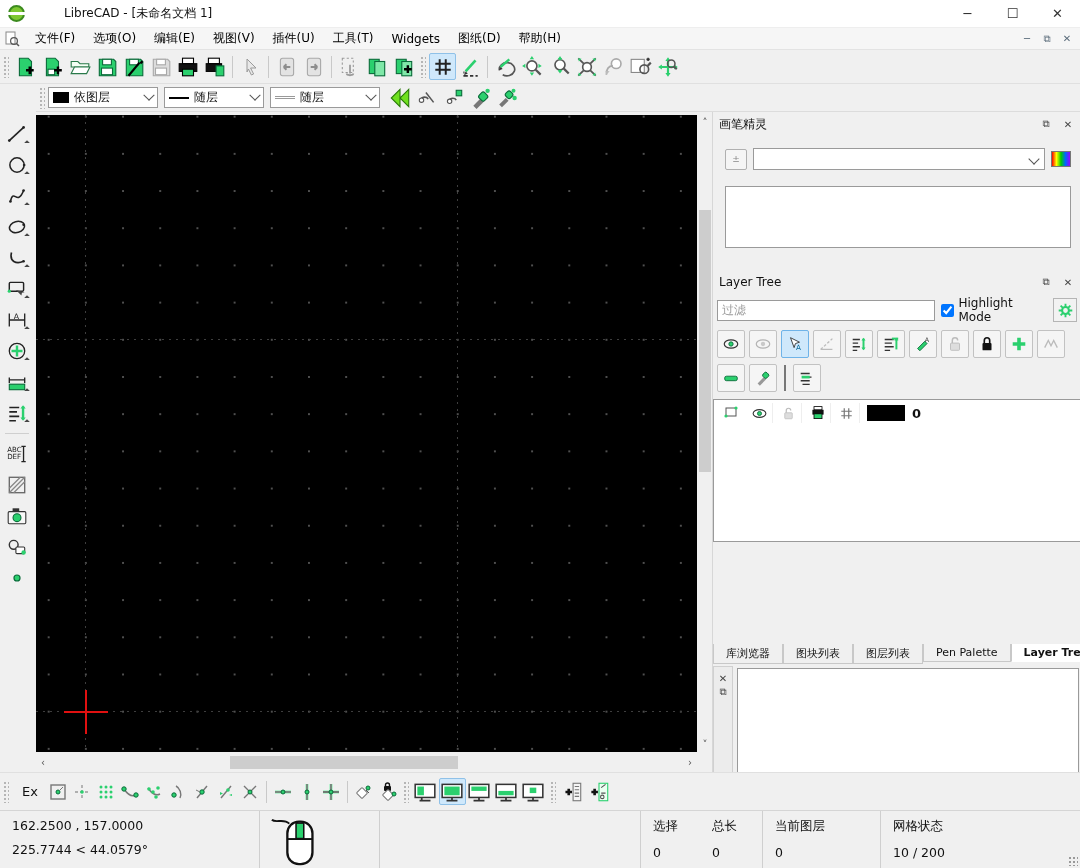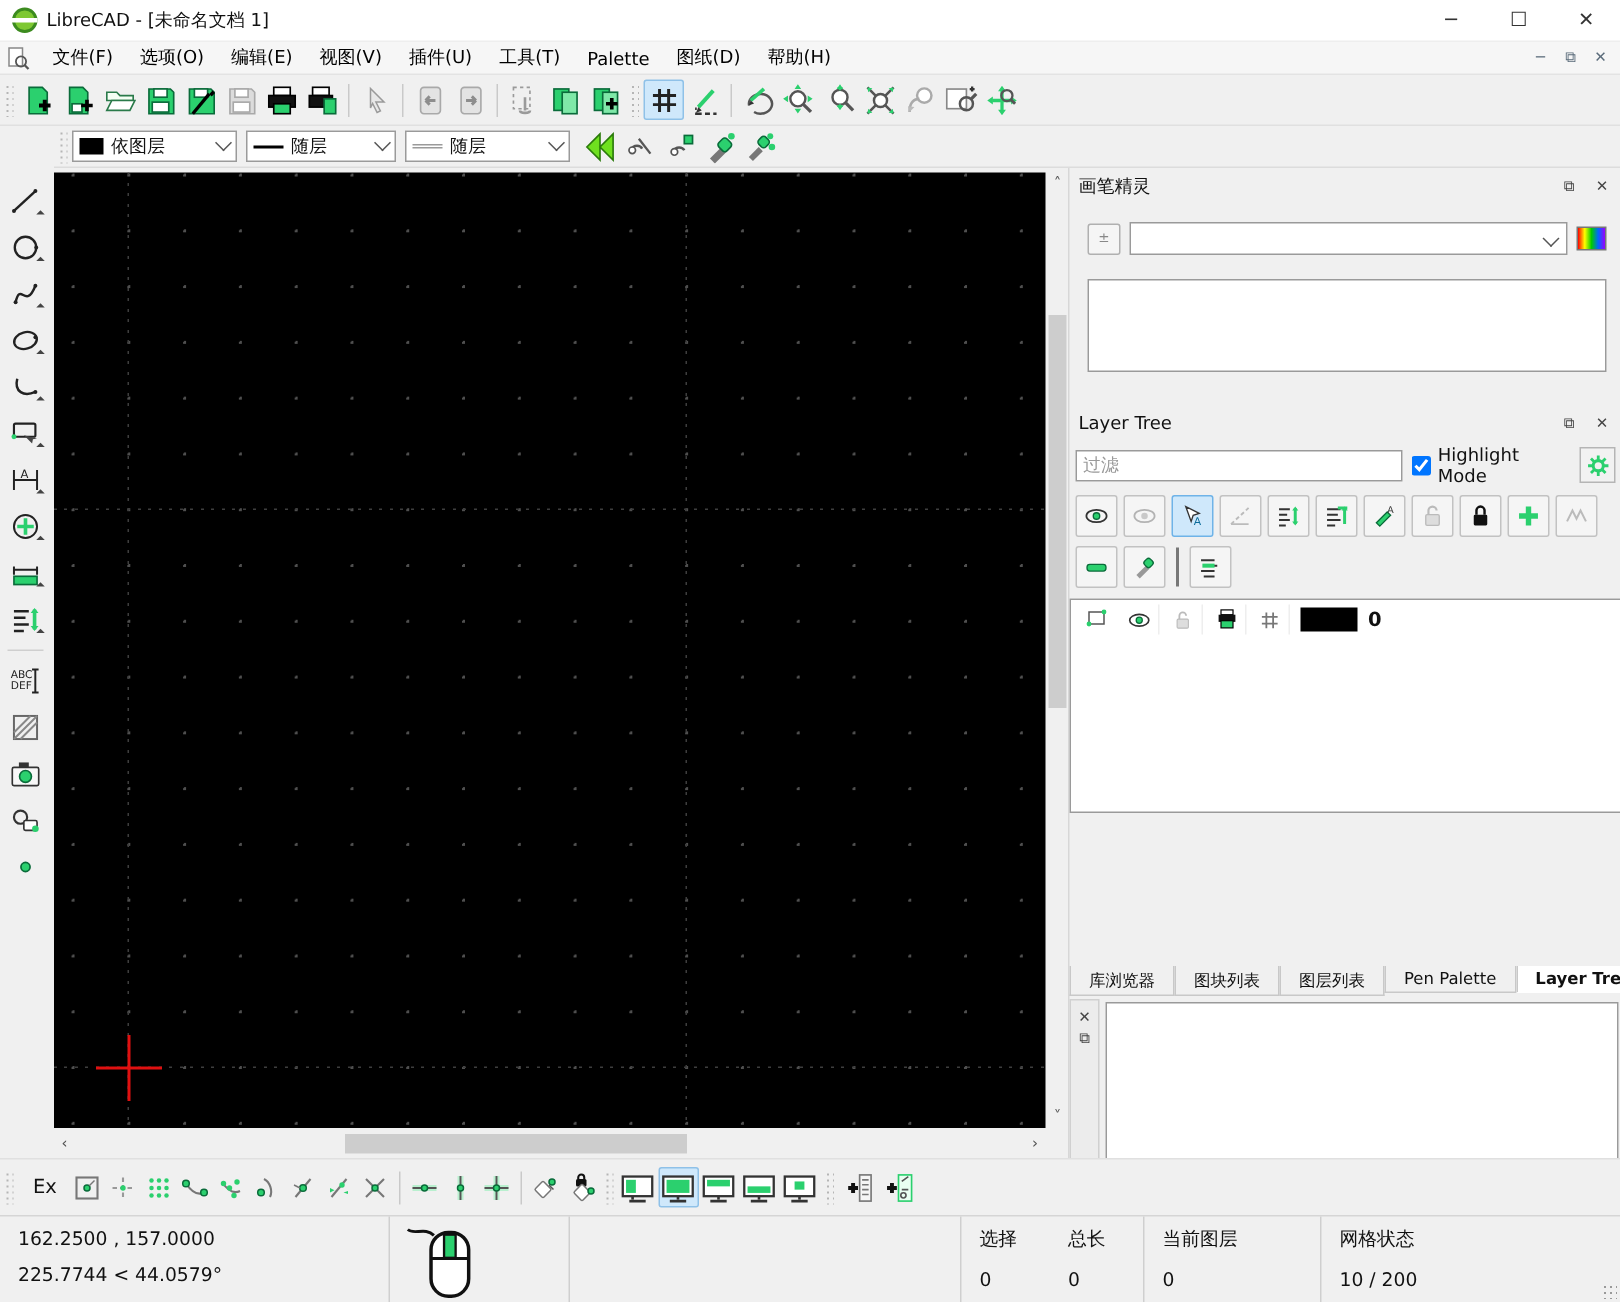--- a/index.html
+++ b/index.html
@@ -1,21 +1,21 @@
 <!DOCTYPE html>
 <html><head>
 <meta charset="utf-8">
 <style>
   * { margin:0; padding:0; box-sizing:border-box; }
   html,body { width:1080px; height:868px; overflow:hidden; }
   body { font-family:"DejaVu Sans","Liberation Sans",sans-serif; font-size:12px; background:#f0f0f0; color:#111; }
   .app { position:absolute; inset:0; width:1080px; height:868px; background:#f0f0f0; }
 
   
-  .titlebar { position:absolute; left:0; top:0; width:1080px; height:28px; background:#ffffff; display:flex; align-items:center; border-bottom:1px solid #eee; }
+  .titlebar { position:absolute; left:0; top:0; width:1080px; height:28px; background:#ffffff; display:flex; align-items:center; border-bottom:1px solid #eee;gap:33px; }
   .logo { width:17px; height:17px; margin:0 6px 0 8px; border-radius:50%; background:#7ec832; position:relative; border:2px solid #3c8b1f; }
   .logo::after { content:""; position:absolute; left:-2px; top:5px; width:17px; height:3px; background:#fff; }
   .title-text { font-size:12px; color:#111; }
   .wincontrols { margin-left:auto; display:flex; height:28px; }
   .winbtn { width:45px; height:28px; display:flex; align-items:center; justify-content:center; font-size:13px; color:#333; }
 
   
   .menubar { position:absolute; left:0; top:28px; width:1080px; height:22px; background:#f6f6f6; display:flex; align-items:center; border-bottom:1px solid #e3e3e3; }
   .mdi-icon { width:16px; height:16px; margin:0 6px 0 4px; }
   .menu-item { padding:2px 9px; font-size:12px; color:#000000; }
@@ -139,21 +139,21 @@
         <rect x="2" y="1" width="9" height="12" fill="#fff" stroke="#888"></rect>
         <circle cx="10" cy="10" r="3.4" fill="none" stroke="#555" stroke-width="1.2"></circle>
         <line x1="12.5" y1="12.5" x2="15" y2="15" stroke="#555" stroke-width="1.5"></line>
       </svg>
     <div class="menu-item">文件(F)</div>
     <div class="menu-item">选项(O)</div>
     <div class="menu-item">编辑(E)</div>
     <div class="menu-item">视图(V)</div>
     <div class="menu-item">插件(U)</div>
     <div class="menu-item">工具(T)</div>
-    <div class="menu-item">Palette</div>
+    <div class="menu-item">Widgets</div>
     <div class="menu-item">图纸(D)</div>
     <div class="menu-item">帮助(H)</div>
     <div class="mdi-controls">
       <div class="mdibtn">─</div>
       <div class="mdibtn">⧉</div>
       <div class="mdibtn">✕</div>
     </div>
   </div>
 
   <div class="tbar1">

